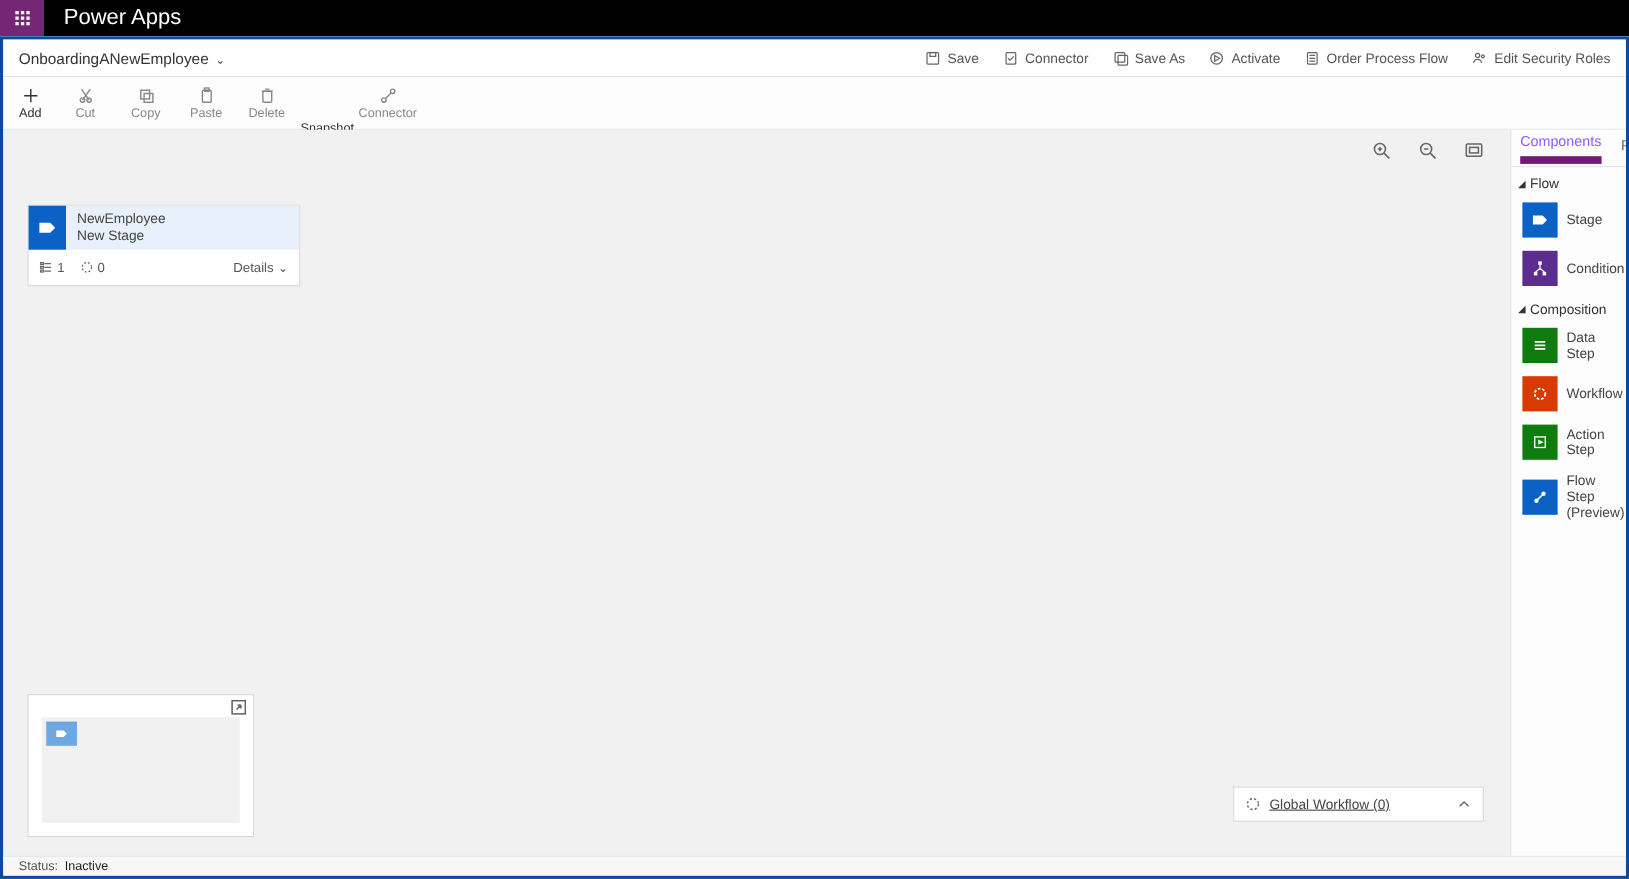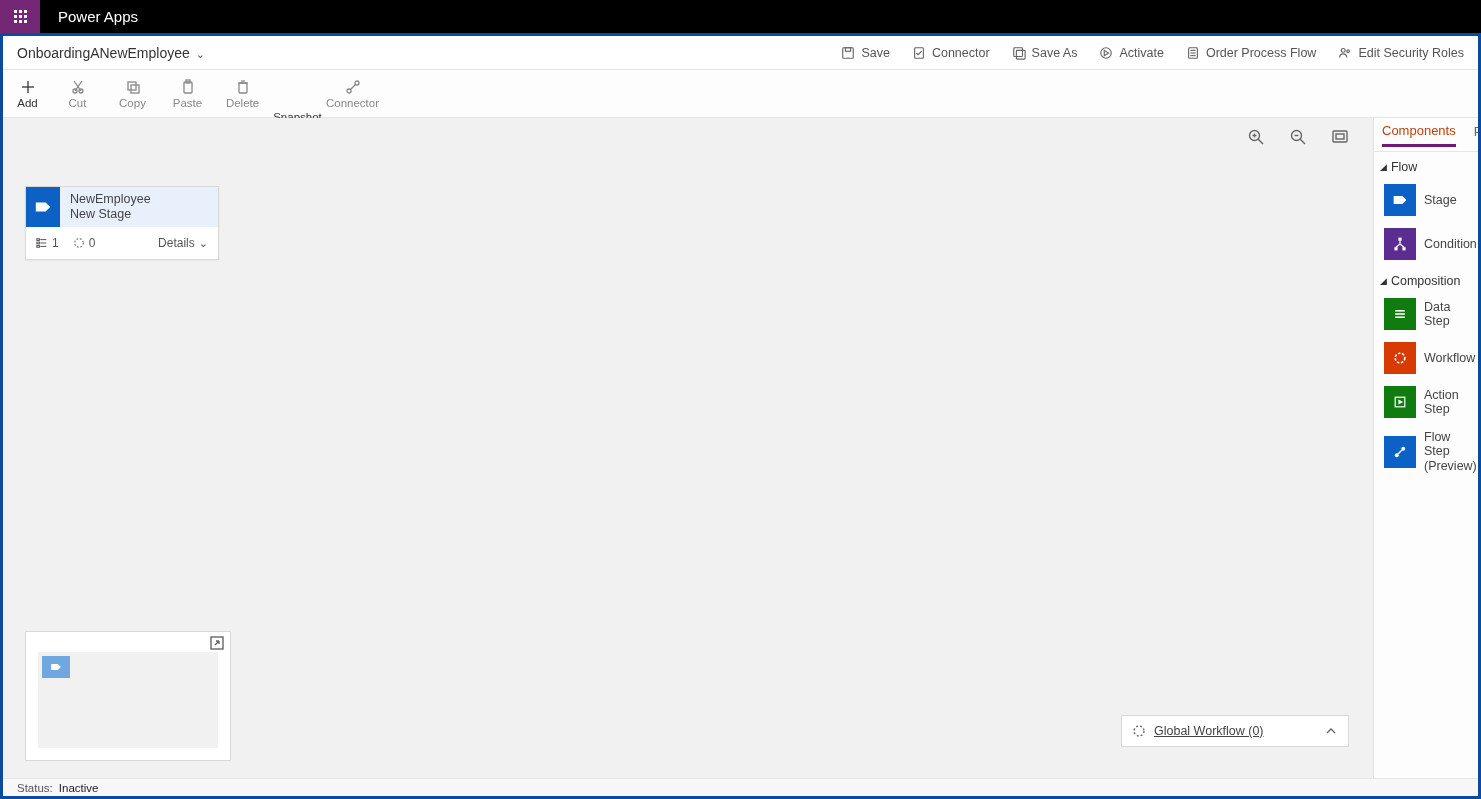--- a/index.html
+++ b/index.html
@@ -22,21 +22,21 @@
     justify-content: center;
     cursor: pointer;
   }
   .waffle-grid {
     display: grid;
     grid-template-columns: repeat(3, 3px);
     grid-template-rows: repeat(3, 3px);
     gap: 2px;
   }
   .waffle-grid span { width: 3px; height: 3px; background: #fff; }
-  .app-title { font-size: 15px; padding: 0 18px; font-weight: 400; }
+  .app-title { font-size: 20px; padding: 0 18px; font-weight: 400; }
 
   
   .app-frame {
     border: 3px solid #0a4c9b;
     border-top: 3px solid #0a4c9b;
     height: 766px;
     position: relative;
     background: #fff;
   }
 
@@ -102,21 +102,21 @@
     gap: 24px;
     align-items: center;
   }
   .zoom-controls .zc { width: 18px; height: 18px; cursor:pointer; stroke:#666; fill:none; stroke-width:1.4; }
 
   
   .stage-card {
     position: absolute;
     top: 68px;
     left: 22px;
-    width: 194px;
+    width: 248px;
     background: #fff;
     border: 1px solid #d8d8d8;
     box-shadow: 0 1px 2px rgba(0,0,0,0.05);
   }
   .stage-head {
     display: flex;
     height: 40px;
   }
   .stage-icon-box {
     width: 34px;
@@ -215,21 +215,21 @@
     height: 34px;
     display: flex;
     align-items: center;
     font-size: 13px;
     color: #666;
     padding-left: 8px;
     gap: 18px;
     border-bottom: 1px solid #e6e6e6;
   }
   .cp-tabs .tab { cursor:pointer; padding-bottom:6px;}
-  .cp-tabs .tab.active { color:#c2410c; border-bottom: 3px solid #701a75;}
+  .cp-tabs .tab.active { color:#8b5cf6; border-bottom: 7px solid #701a75;}
   .cp-section-head {
     display:flex; align-items:center; gap:4px;
     font-size:12.5px; color:#333;
     padding: 8px 6px 4px 6px;
     cursor:pointer;
   }
   .cp-section-head .tri { font-size:9px; color:#333;}
   .cp-item {
     display:flex; align-items:center; gap:8px;
     padding: 6px 0 6px 10px;

